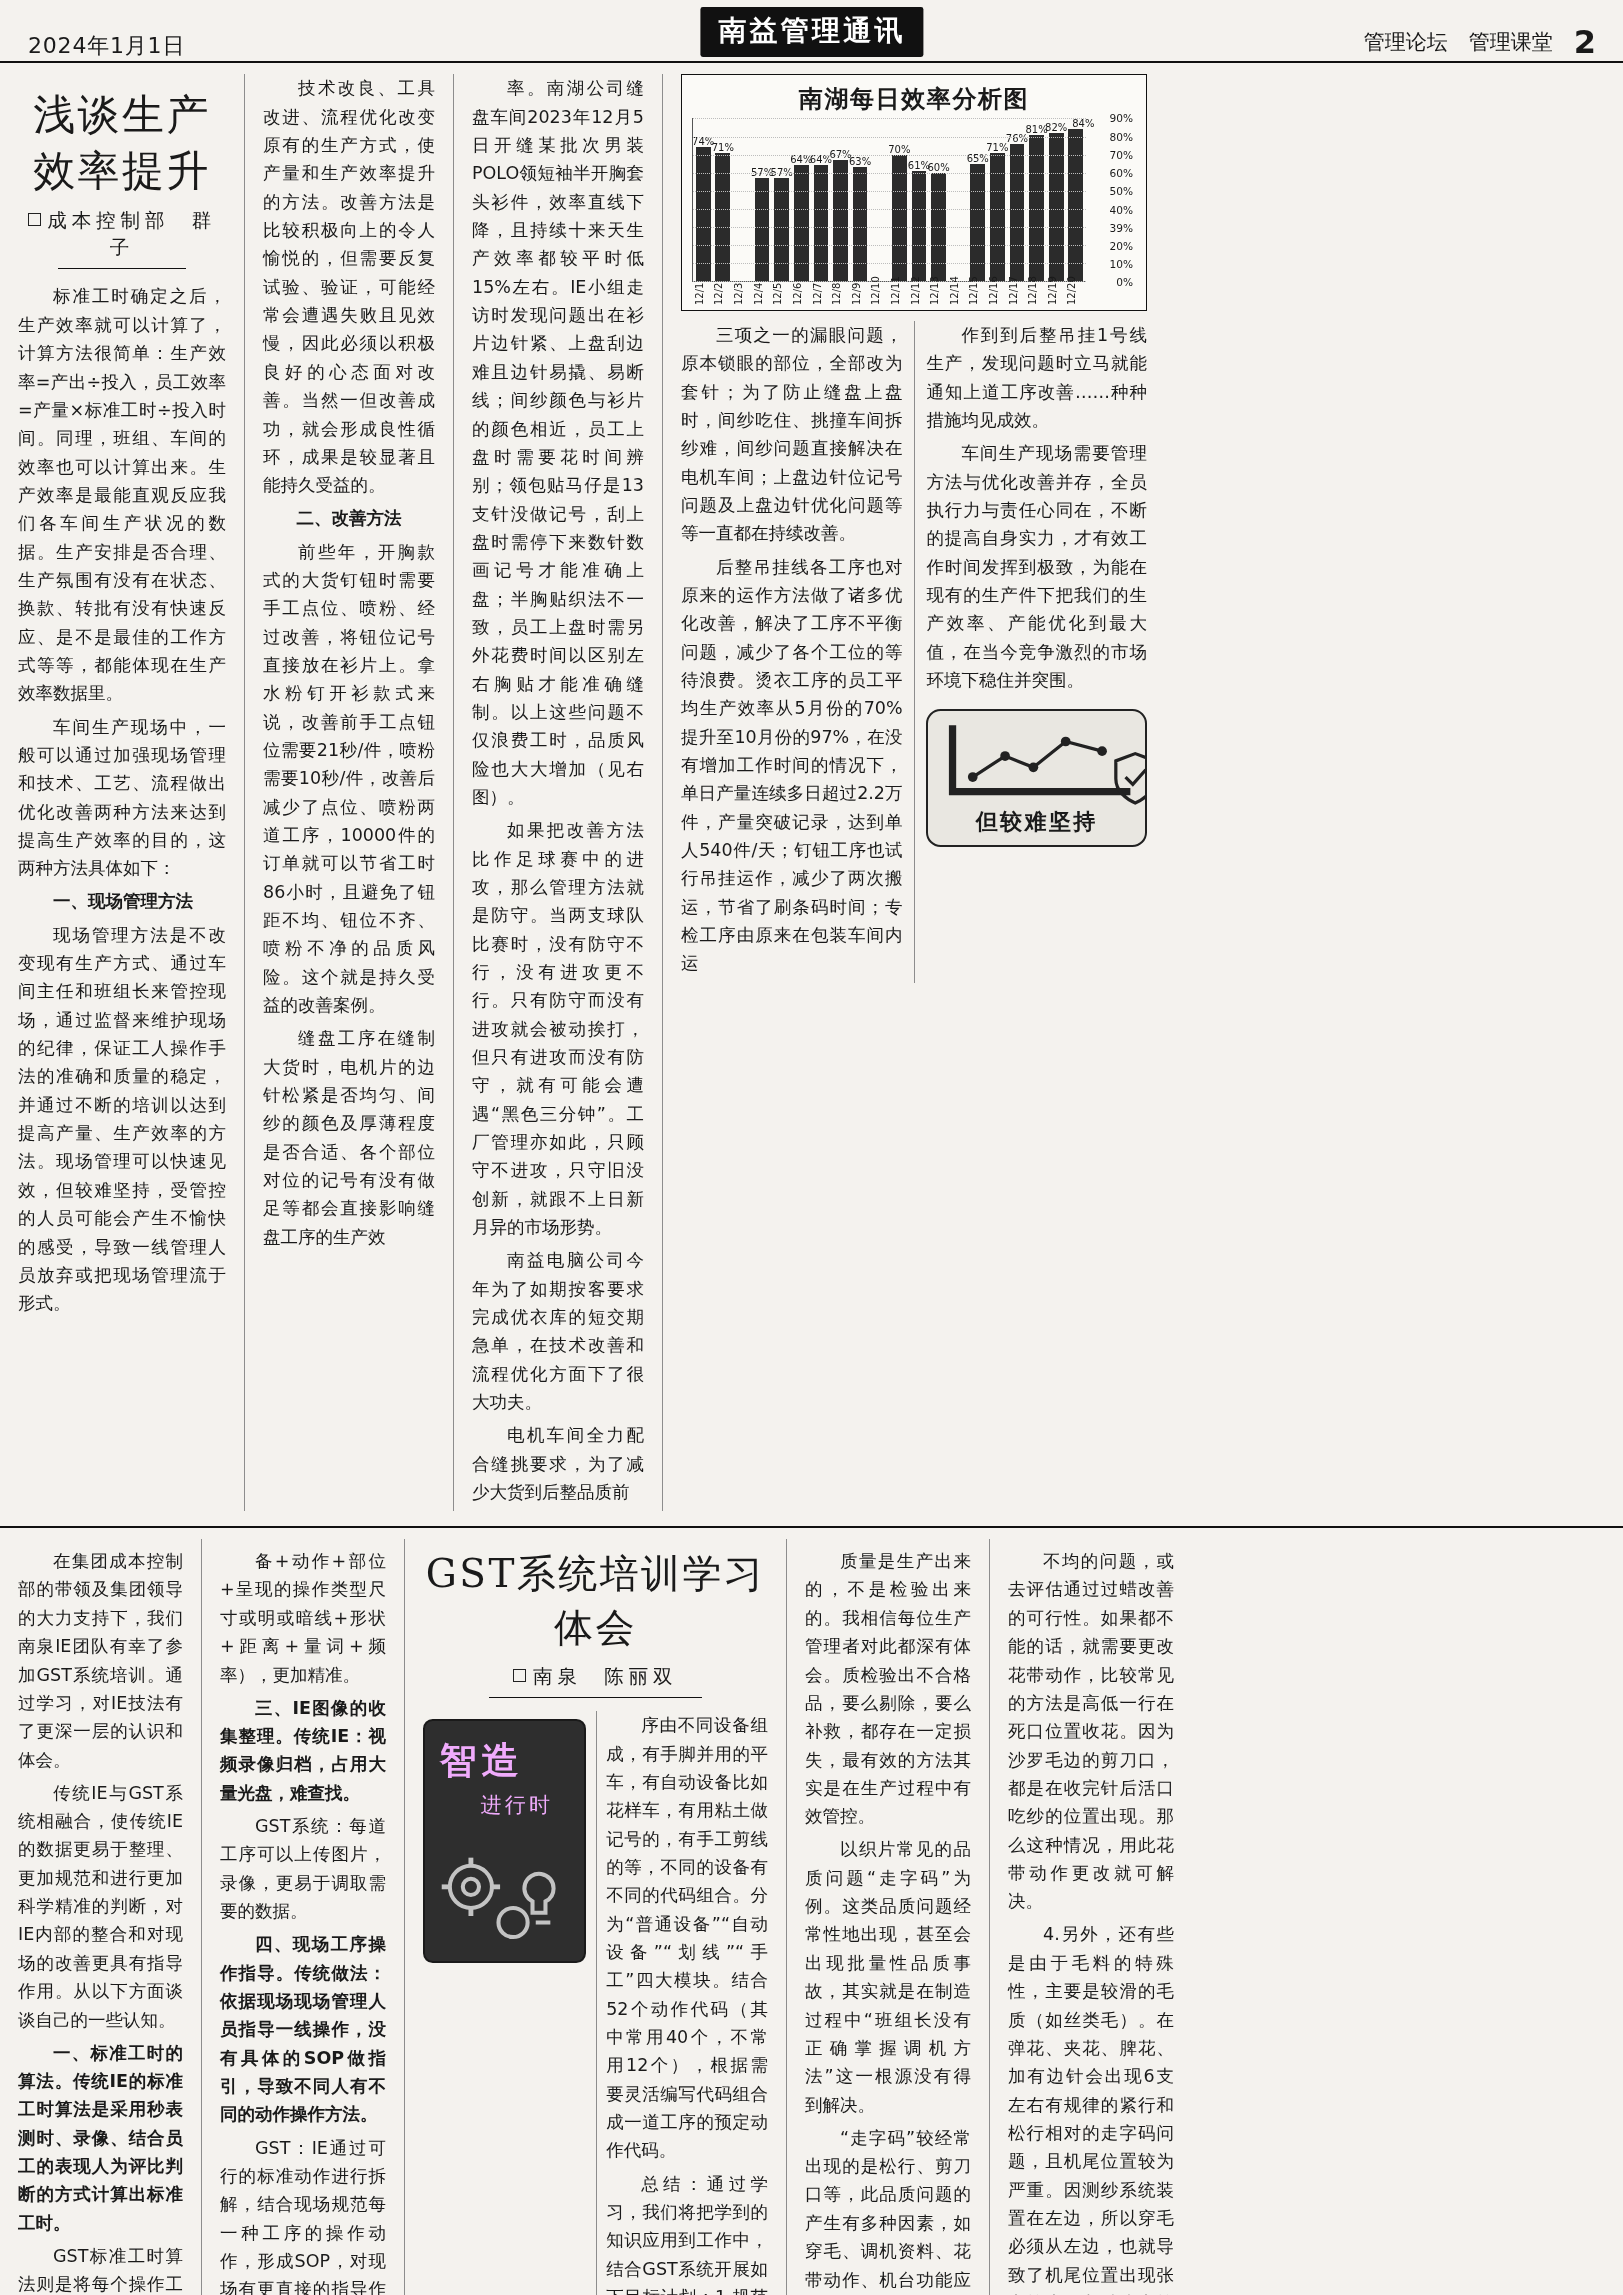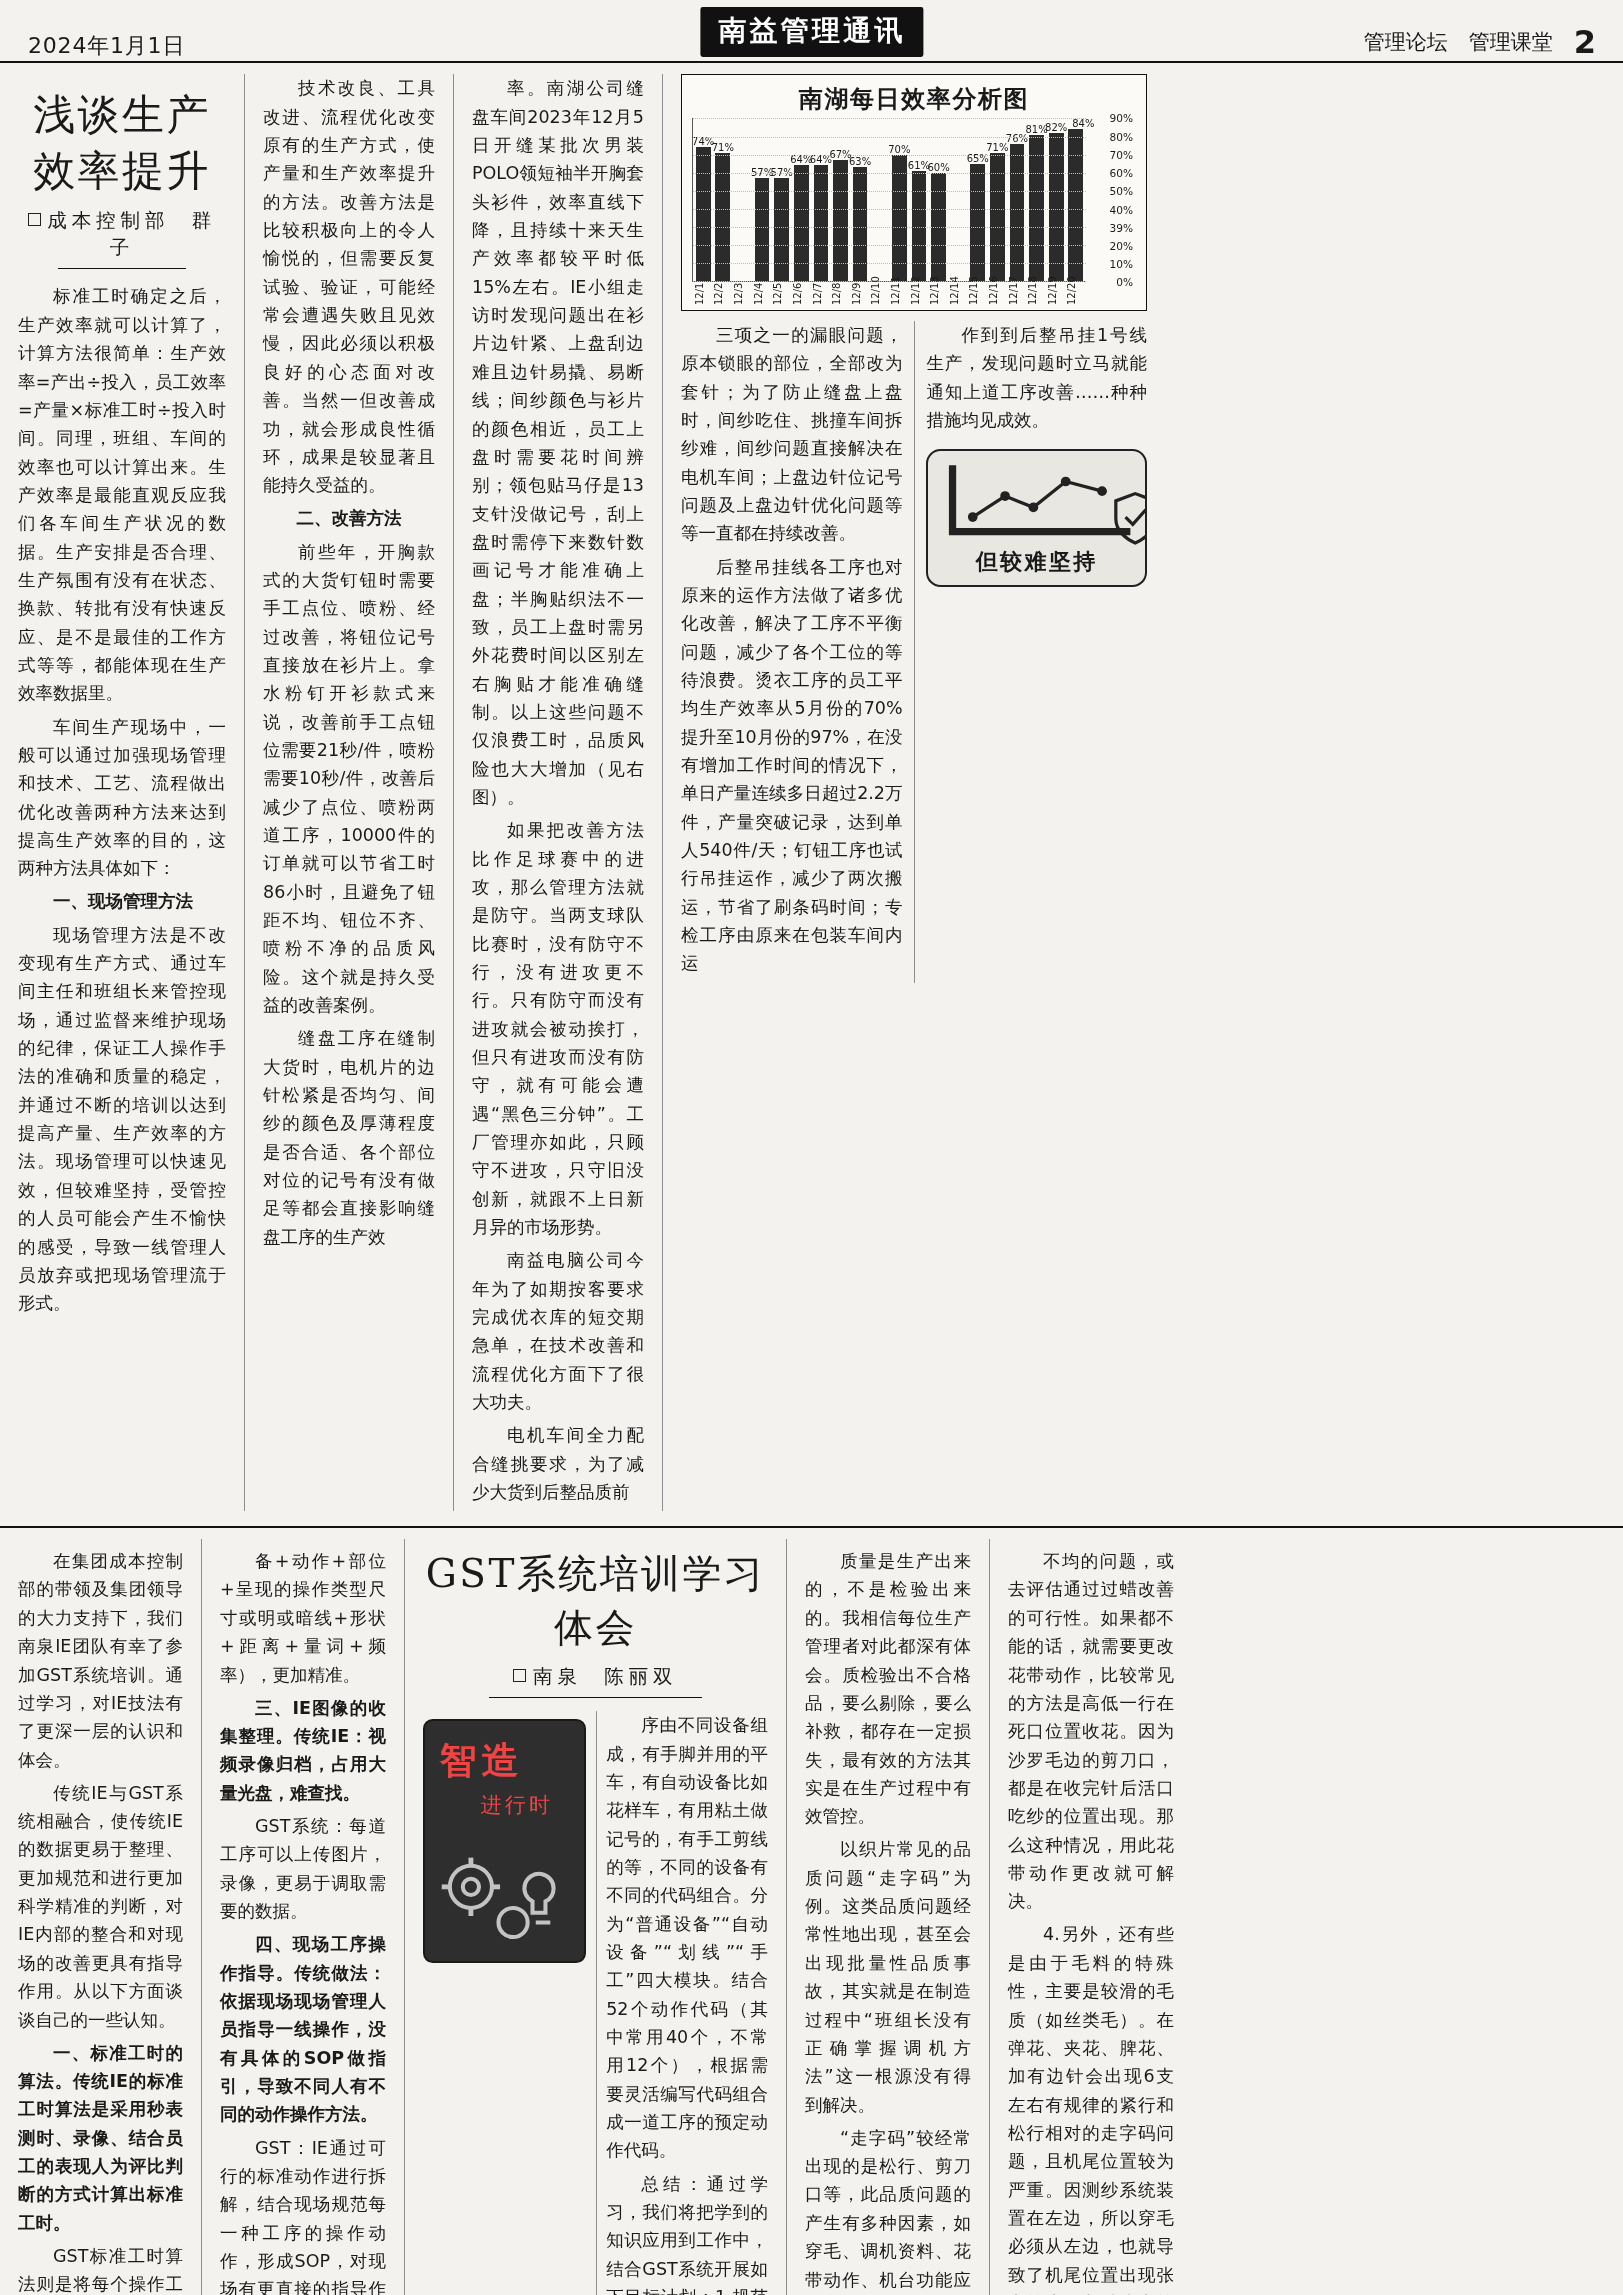--- a/index.html
+++ b/index.html
@@ -111,21 +111,21 @@
     border:2.4px solid #222; border-radius:14.6px;
     background:#e9e7e1;
     position:relative;
     overflow:hidden;
   }
   .stamp-label {
     position:absolute; bottom:8px; left:0; right:0;
     text-align:center; font-size:22px; font-weight:bold; letter-spacing:2.4px;
   }
   .stamp-dark {
-    background:#2e2e2e; color:#ef4444;
+    background:#2e2e2e; color:#f0abfc;
     border:2.4px solid #1a1a1a; border-radius:9.7px;
     position:relative; overflow:hidden;
   }
   .stamp-dark .t1 { font-size:37px; font-weight:bold; letter-spacing:4.9px; }
   .stamp-dark .t2 { font-size:21px; letter-spacing:3.2px; }
 </style>
 </head>
 <body>
 
 <div class="page">
@@ -295,20 +295,21 @@
               </div>
           </div>
         </div>
         <div style="display:flex;margin-top:9.7px">
           <div style="width:50%;padding-right:11.4px">
             <p>三项之一的漏眼问题，原本锁眼的部位，全部改为套针；为了防止缝盘上盘时，间纱吃住、挑撞车间拆纱难，间纱问题直接解决在电机车间；上盘边针位记号问题及上盘边针优化问题等等一直都在持续改善。</p>
             <p>后整吊挂线各工序也对原来的运作方法做了诸多优化改善，解决了工序不平衡问题，减少了各个工位的等待浪费。烫衣工序的员工平均生产效率从5月份的70%提升至10月份的97%，在没有增加工作时间的情况下，单日产量连续多日超过2.2万件，产量突破记录，达到单人540件/天；钉钮工序也试行吊挂运作，减少了两次搬运，节省了刷条码时间；专检工序由原来在包装车间内运</p>
           </div>
           <div style="width:50%;padding-left:11.4px;border-left:0.8px solid #8d8d8d">
             <p>作到到后整吊挂1号线生产，发现问题时立马就能通知上道工序改善……种种措施均见成效。</p>
+            <p>车间生产现场需要管理方法与优化改善并存，全员执行力与责任心同在，不断的提高自身实力，才有效工作时间发挥到极致，为能在现有的生产件下把我们的生产效率、产能优化到最大值，在当今竞争激烈的市场环境下稳住并突围。</p>
             <div class="stamp" style="height:138px;margin-top:14.6px">
               <svg width="235" height="97" viewBox="0 0 290 120" style="display:block;margin:3.2px auto 0 auto">
                 <path d="M30 14 L30 96 L250 96" stroke="#222" stroke-width="9" fill="none"></path>
                 <polyline points="55,78 95,52 130,66 170,34 215,46" stroke="#222" stroke-width="4" fill="none"></polyline>
                 <circle cx="55" cy="78" r="6" fill="#222"></circle>
                   <circle cx="95" cy="52" r="6" fill="#222"></circle>
                 <circle cx="130" cy="66" r="6" fill="#222"></circle>
                   <circle cx="170" cy="34" r="6" fill="#222"></circle>
                 <circle cx="215" cy="46" r="6" fill="#222"></circle>
                 <path d="M232 58 l24 -9 24 9 v22 c0 16 -14 26 -24 30 c-10 -4 -24 -14 -24 -30 z" fill="none" stroke="#222" stroke-width="4"></path>

